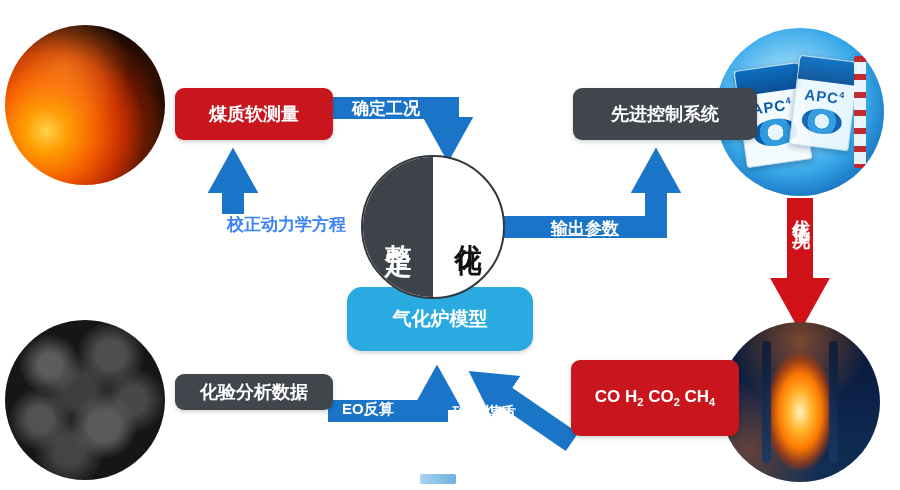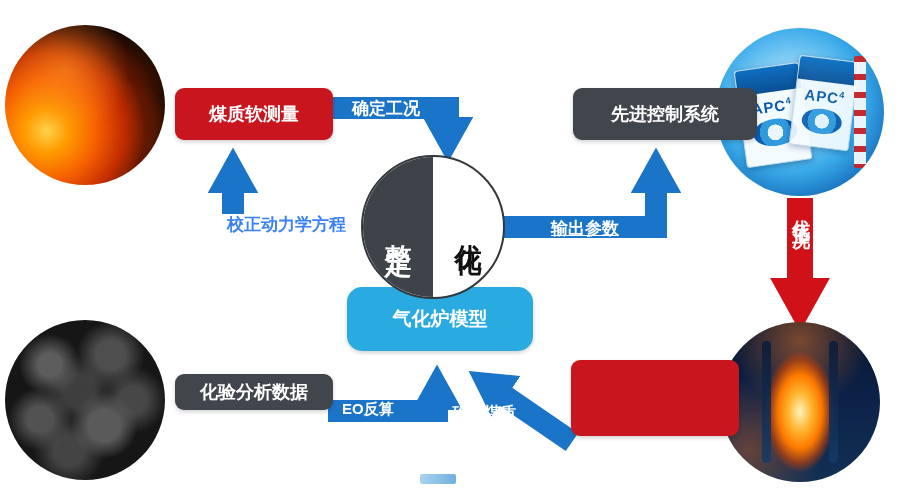--- a/index.html
+++ b/index.html
@@ -152,20 +152,21 @@
 
 <div id="node-advanced" class="abs node node-dark">
   <span>先进控制系统</span>
 </div>
 
 <div id="node-lab" class="abs node node-dark">
   <span>化验分析数据</span>
 </div>
 
 <div id="node-realtime" class="abs node node-red">
+  <span><span>CO</span> <span>H</span><sub>2</sub> <span>CO</span><sub>2</sub> <span>CH</span><sub>4</sub></span>
 </div>
 
 <div id="node-model" class="abs node node-blue">
   <span>气化炉模型</span>
 </div>
 
 <div class="abs tuning-circle">
   <div class="tuning-half tuning-left">
     <span class="vtext">整定</span>
   </div>

